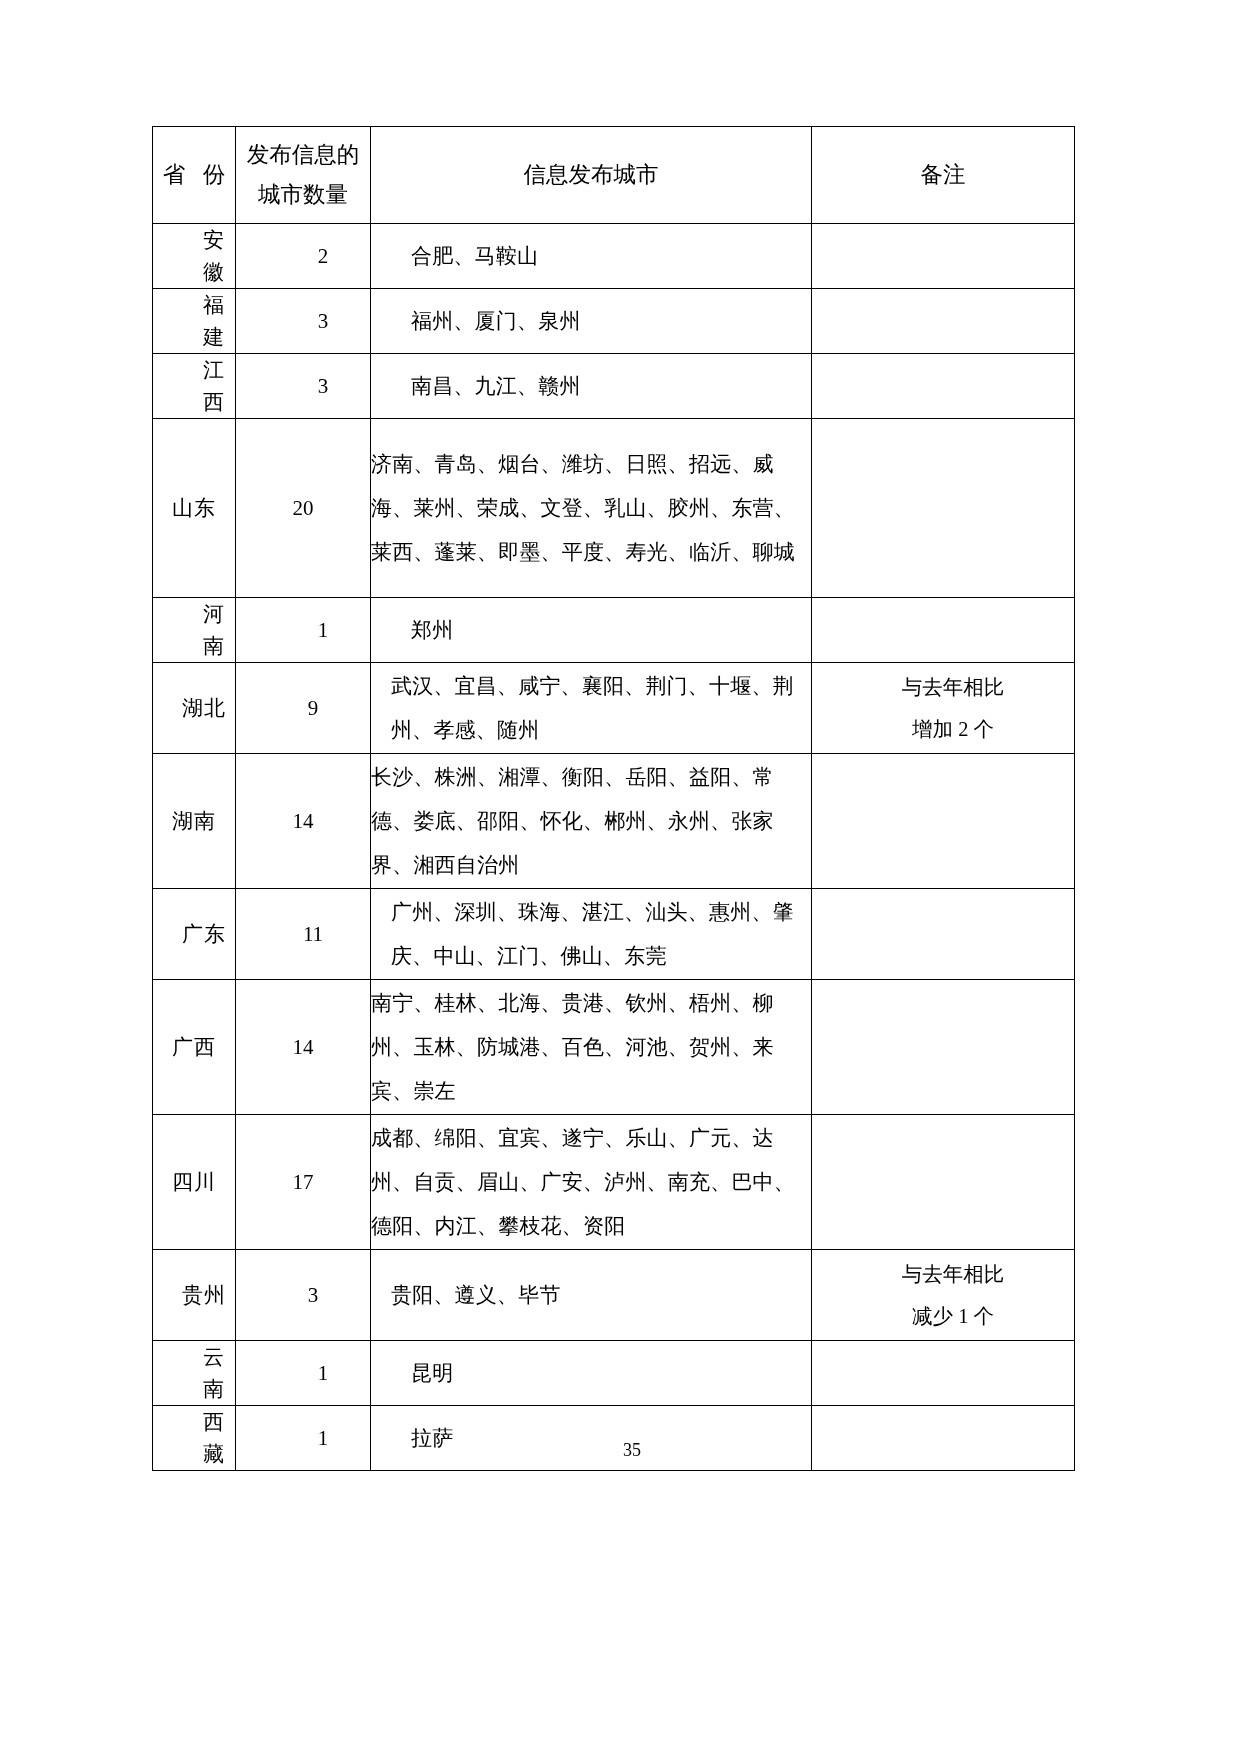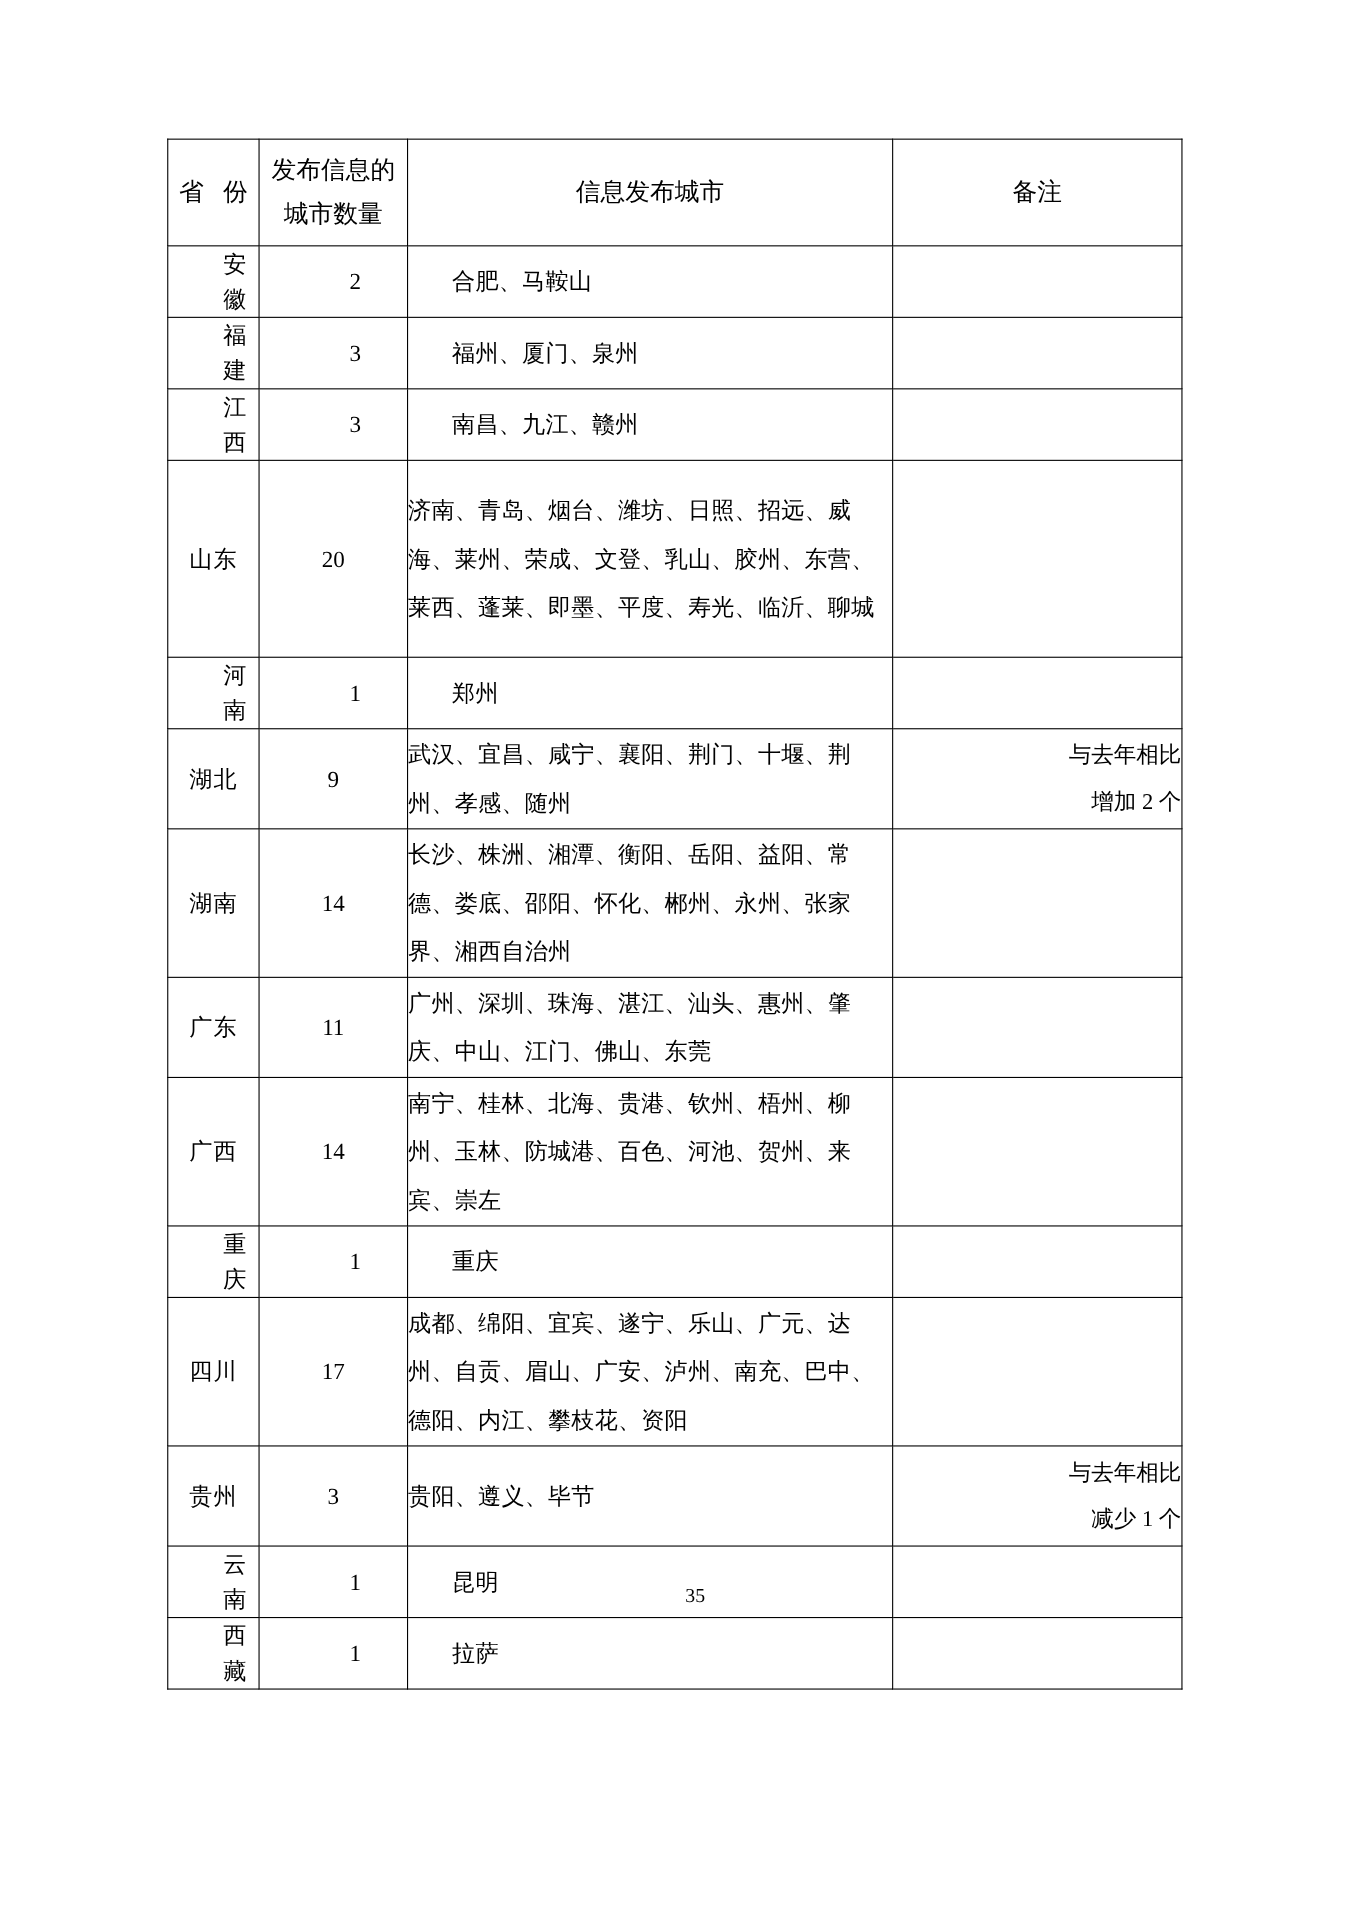--- a/index.html
+++ b/index.html
@@ -87,30 +87,30 @@
   }
   .cell-cities {
     text-align: left;
     font-size: 21px;
     line-height: 44px;
     padding: 8px 10px 8px 14px;
     letter-spacing: 0.2px;
     word-break: break-all;
   }
   .cell-note {
-    text-align: right;
+    text-align: center;
     font-size: 20.5px;
     line-height: 42px;
     padding: 8px 14px;
   }
   .cell-note.empty { line-height: 0; }
 
   
   tr.r-1 td { height: 46px; padding-left: 40px; }
-  tr.r-2 td { height: 90px; }
+  tr.r-2 td { height: 90px; padding-left: 20px; }
   tr.r-3 td { height: 134px; }
   tr.r-4 td { height: 178px; }
 
   .page-number {
     position: absolute;
     left: 12px;
     top: 1440px;
     width: 1240px;
     text-align: center;
     font-size: 18px;
@@ -194,26 +194,20 @@
             <td class="cell-count">11</td>
             <td class="cell-cities">广州、深圳、珠海、湛江、汕头、惠州、肇庆、中山、江门、佛山、东莞</td>
             <td class="cell-note empty"></td>
           </tr>
           <tr class="r-3">
             <td class="cell-prov">广西</td>
             <td class="cell-count">14</td>
             <td class="cell-cities">南宁、桂林、北海、贵港、钦州、梧州、柳州、玉林、防城港、百色、河池、贺州、来宾、崇左</td>
             <td class="cell-note empty"></td>
           </tr>
-          <tr class="r-1">
-            <td class="cell-prov">重庆</td>
-            <td class="cell-count">1</td>
-            <td class="cell-cities">重庆</td>
-            <td class="cell-note empty"></td>
-          </tr>
           <tr class="r-3">
             <td class="cell-prov">四川</td>
             <td class="cell-count">17</td>
             <td class="cell-cities">成都、绵阳、宜宾、遂宁、乐山、广元、达州、自贡、眉山、广安、泸州、南充、巴中、德阳、内江、攀枝花、资阳</td>
             <td class="cell-note empty"></td>
           </tr>
           <tr class="r-2">
             <td class="cell-prov">贵州</td>
             <td class="cell-count">3</td>
             <td class="cell-cities">贵阳、遵义、毕节</td>

